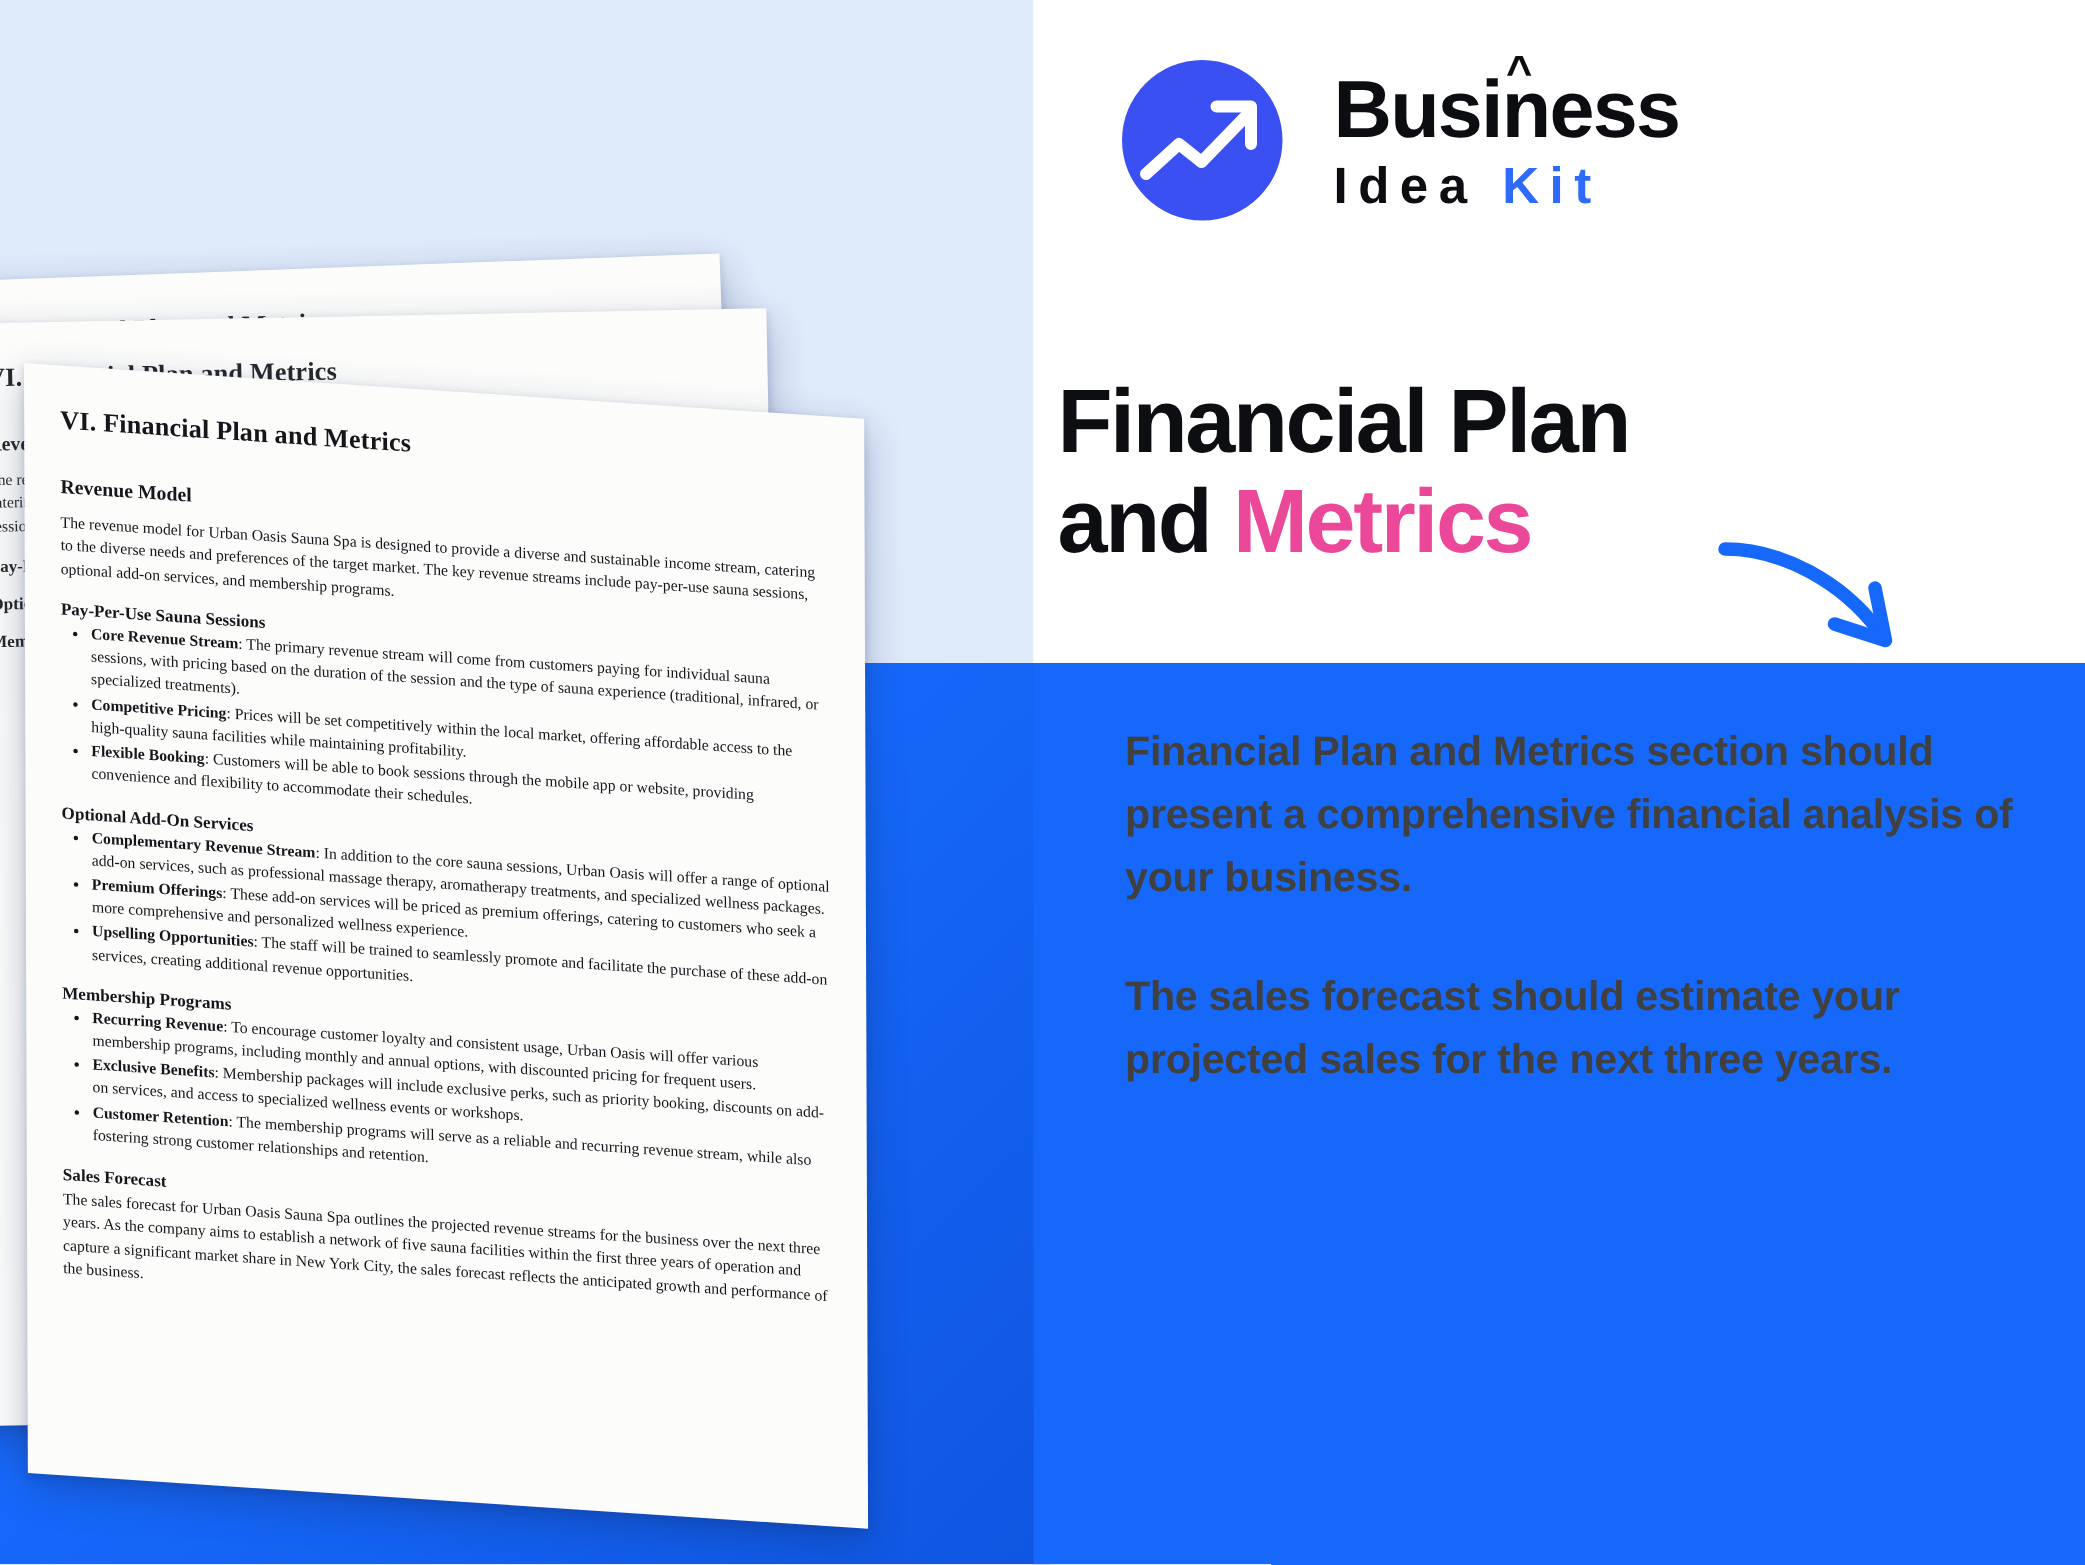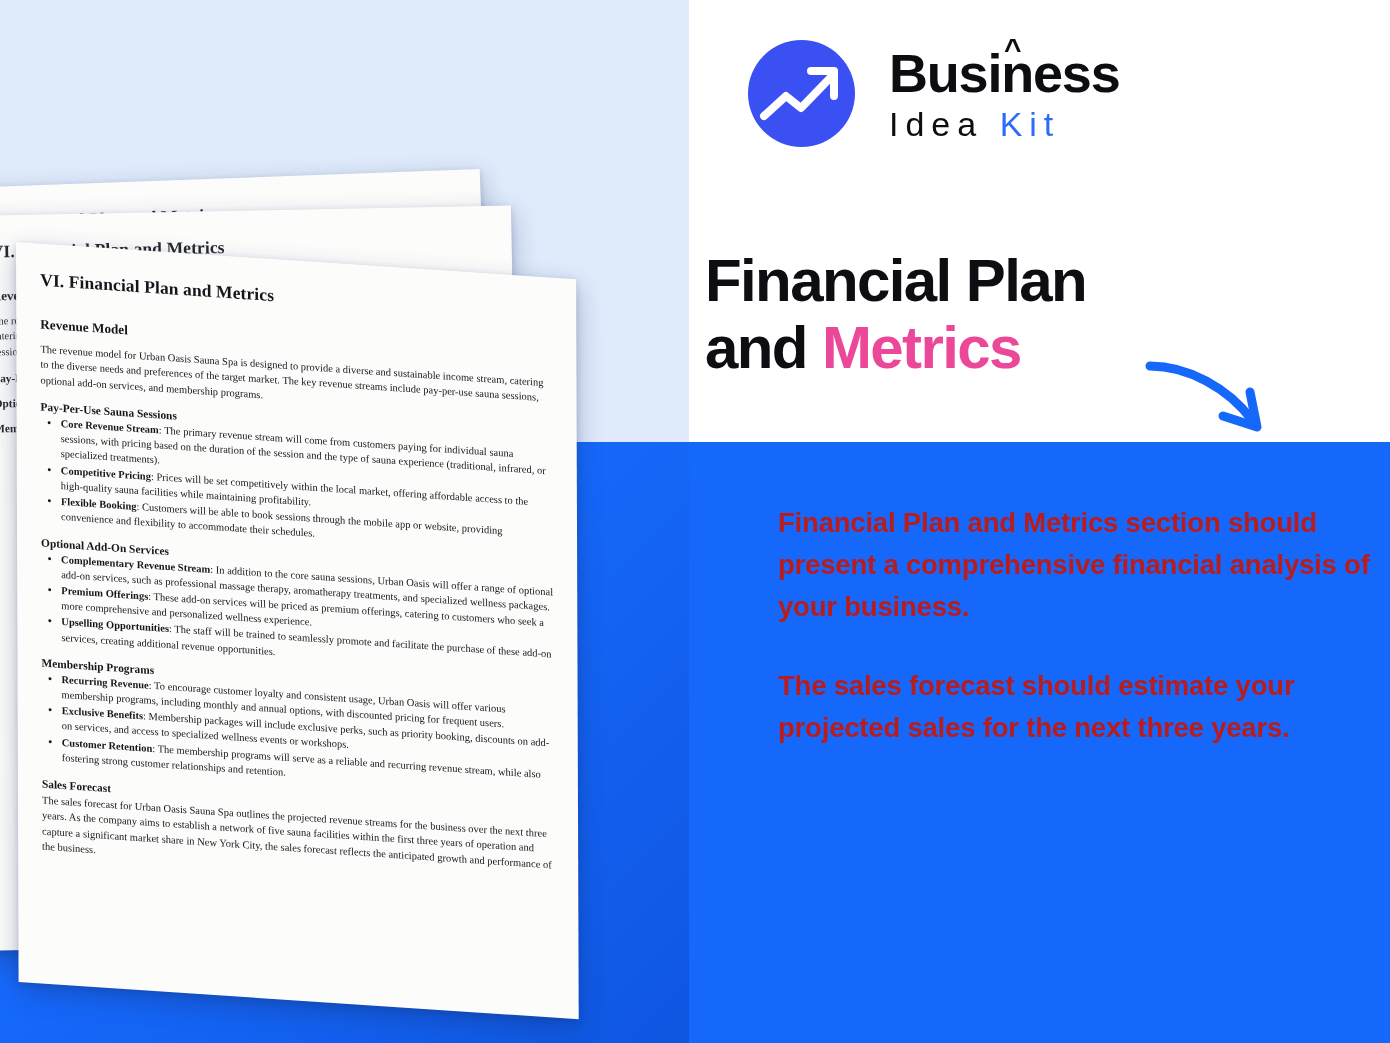--- a/index.html
+++ b/index.html
@@ -93,35 +93,35 @@
   .logo-mark svg{position:absolute;left:0;top:0;}
   .logo-text{display:flex;flex-direction:column;line-height:1;}
   .logo-business{
     font-size:54px;font-weight:800;color:#0c0d10;letter-spacing:-1.2px;
     position:relative;
   }
   .logo-circ{
     position:absolute;left:115px;top:-12px;font-size:30px;font-weight:800;color:#0c0d10;
   }
   .logo-idea{
-    font-size:34px;font-weight:400;letter-spacing:7px;margin-top:7px;color:#0c0d10;
+    font-size:34px;font-weight:700;letter-spacing:7px;margin-top:7px;color:#0c0d10;
   }
   .logo-idea .kit{color:#2f6bfb;}
 
   .headline{
     position:absolute;left:705px;top:247px;width:560px;
     font-size:60px;font-weight:800;line-height:1.12;color:#0d0e12;
     letter-spacing:-1.6px;
   }
   .headline .accent{color:#ec4899;}
 
   .arrow-wrap{position:absolute;left:1140px;top:348px;width:160px;height:100px;}
 
   .copy{
-    position:absolute;left:750px;top:502px;width:600px;color:#b91c1c;margin-left:28px;
+    position:absolute;left:750px;top:480px;width:600px;color:#404040;
   }
   .copy p{
     font-size:27.5px;line-height:1.52;font-weight:700;margin:0 0 38px 0;
     letter-spacing:-.2px;
   }
   .copy p:last-child{margin-bottom:0;}
 </style>
 </head>
 <body>
 

